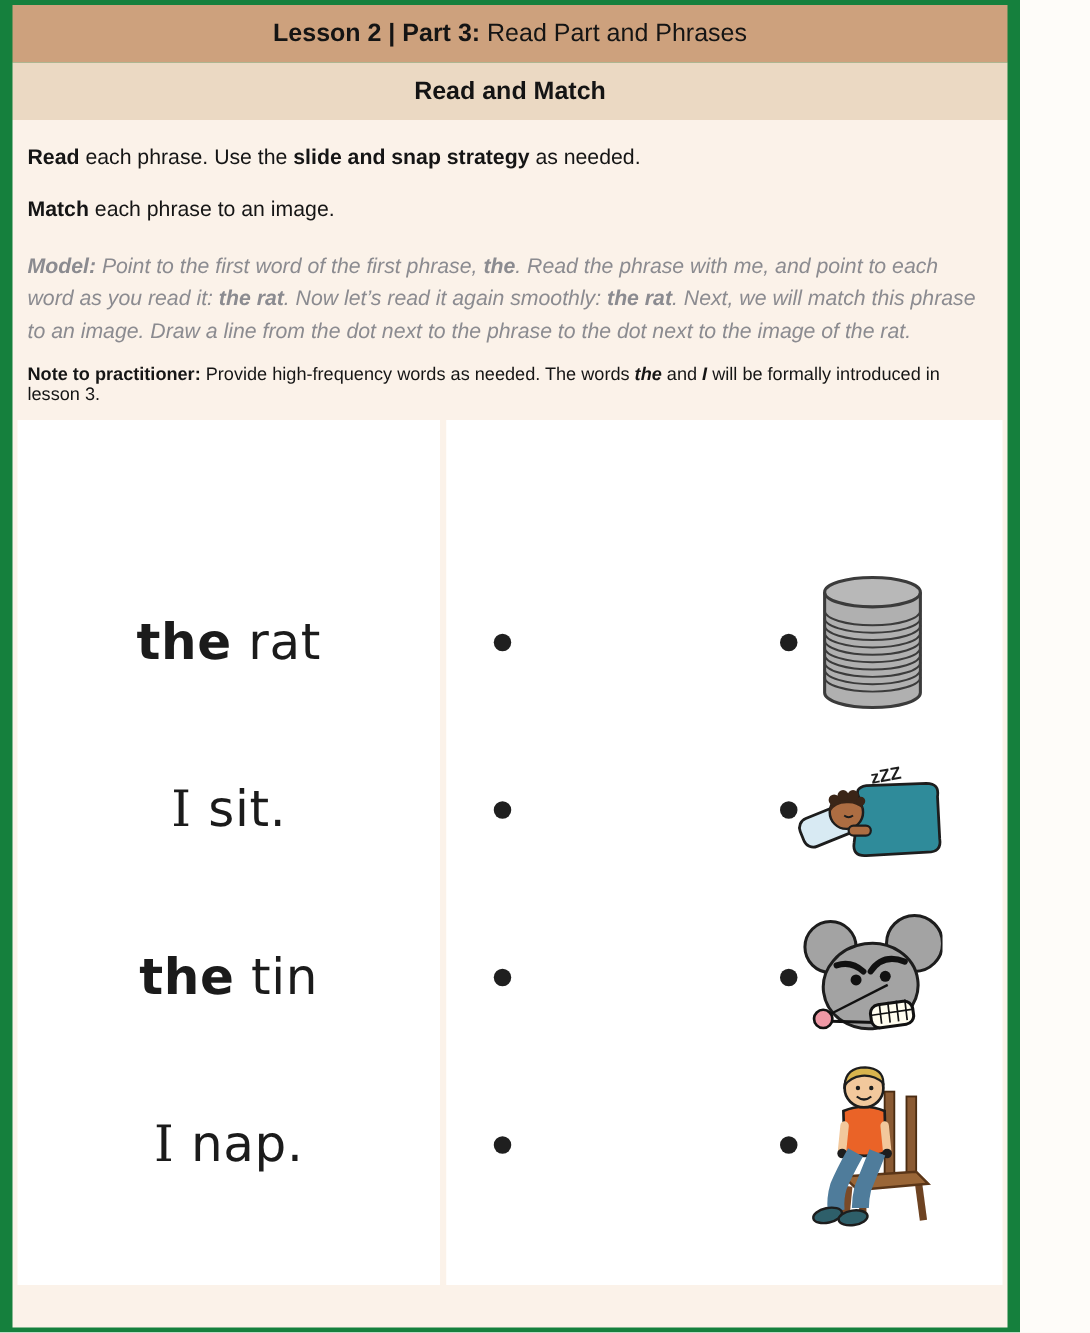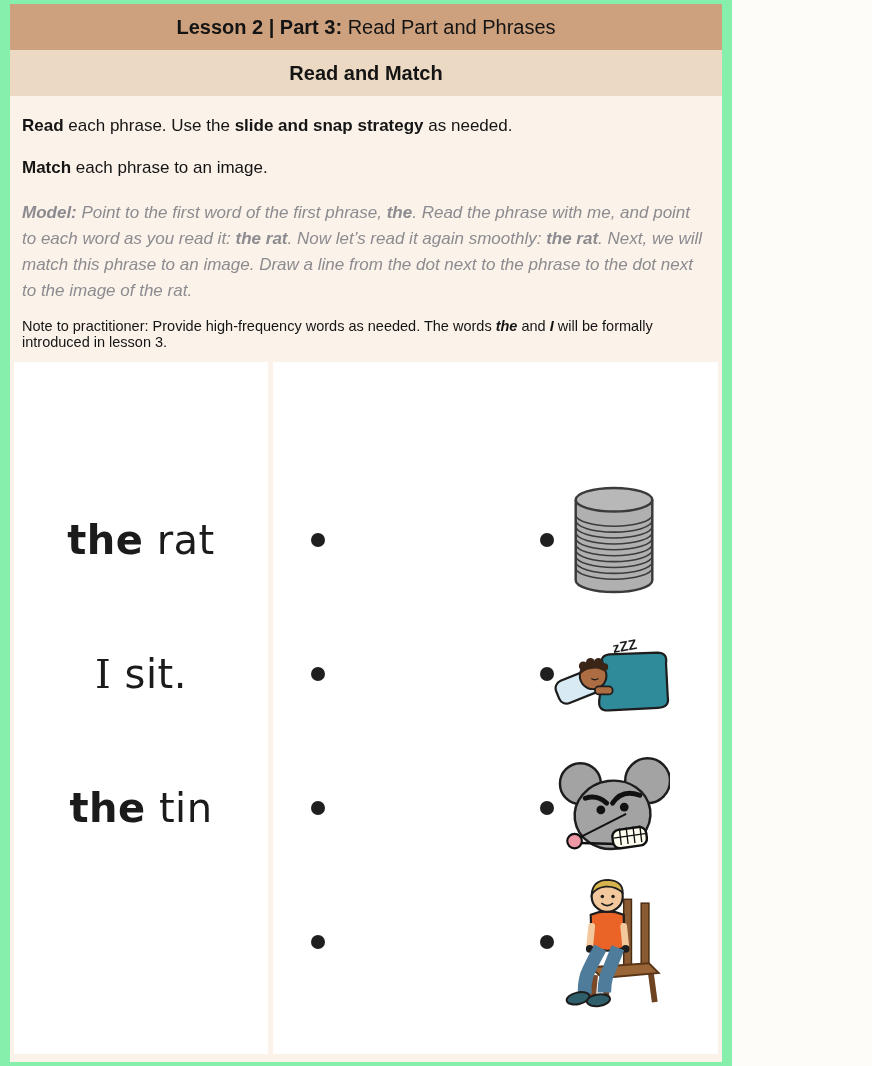--- a/index.html
+++ b/index.html
@@ -1,18 +1,18 @@
 <!DOCTYPE html>
 <html><head>
 <meta charset="utf-8">
 <style>
   * { margin:0; padding:0; box-sizing:border-box; }
   html,body { background:#fefcf9; }
   body { font-family:"Liberation Sans", sans-serif; color:#1c1c1c; }
-  .page { position:relative; width:732px; height:1066px; background:#86efac; overflow:hidden; }
+  .page { position:relative; width:816px; height:1066px; background:#15803d; overflow:hidden; }
 
   .header-bar {
     margin:4px 10px 0 10px; height:46px; background:#cda17d;
     display:flex; align-items:center; justify-content:center;
     font-size:20px; color:#141414;
   }
   .header-bar .lead { font-weight:bold; white-space:pre; }
   .header-bar .tail { font-weight:normal; white-space:pre; }
 
   .subheader-bar {
@@ -26,21 +26,21 @@
   }
   .instr { font-size:17px; margin:0 14px 22px 12px; color:#151515; }
   .instr b { font-weight:bold;text-align:center; }
   .model {
     font-size:17px; font-style:italic; color:#8b8b90; line-height:26px;
     margin:0 14px 14px 12px;
   }
   .model .label { font-weight:bold; }
   .model b { font-weight:bold; }
   .note { font-size:14.5px; color:#151515; margin:0 14px 12px 12px; }
-  .note .label { font-weight:normal; }
+  .note .label { font-weight:bold; }
   .note i { font-style:italic; font-weight:bold; }
 
   .match-table { margin:0 4px; height:692px; display:flex; gap:5px; }
   .cell { background:#ffffff; padding-top:111px; }
   .cell.left { width:351px; }
   .cell.right { flex:1; }
   .mrow { height:134px; display:flex; align-items:center; }
   .cell.left .mrow { justify-content:center; }
 
   .phrase { font-family:"DejaVu Sans","Liberation Sans",sans-serif; font-size:40px; letter-spacing:0.5px; color:#1b1b1b; }
@@ -81,20 +81,23 @@
 
       <div class="cell left">
         <div class="mrow">
           <div class="phrase"><span class="pbold">the</span><span class="pserif"></span><span> rat</span></div>
         </div>
         <div class="mrow">
           <div class="phrase"><span class="pbold"></span><span class="pserif">I</span><span> sit.</span></div>
         </div>
         <div class="mrow">
           <div class="phrase"><span class="pbold">the</span><span class="pserif"></span><span> tin</span></div>
+        </div>
+        <div class="mrow">
+          <div class="phrase"><span class="pbold"></span><span class="pserif">I</span><span> nap.</span></div>
         </div>
       </div>
 
       <div class="cell right">
 
         <div class="mrow">
           <div class="dot d1"></div>
           <div class="dot d2"></div>
           <div class="img-slot" aria-label="tin can">
             <svg width="86" height="110" viewBox="0 0 86 112">

